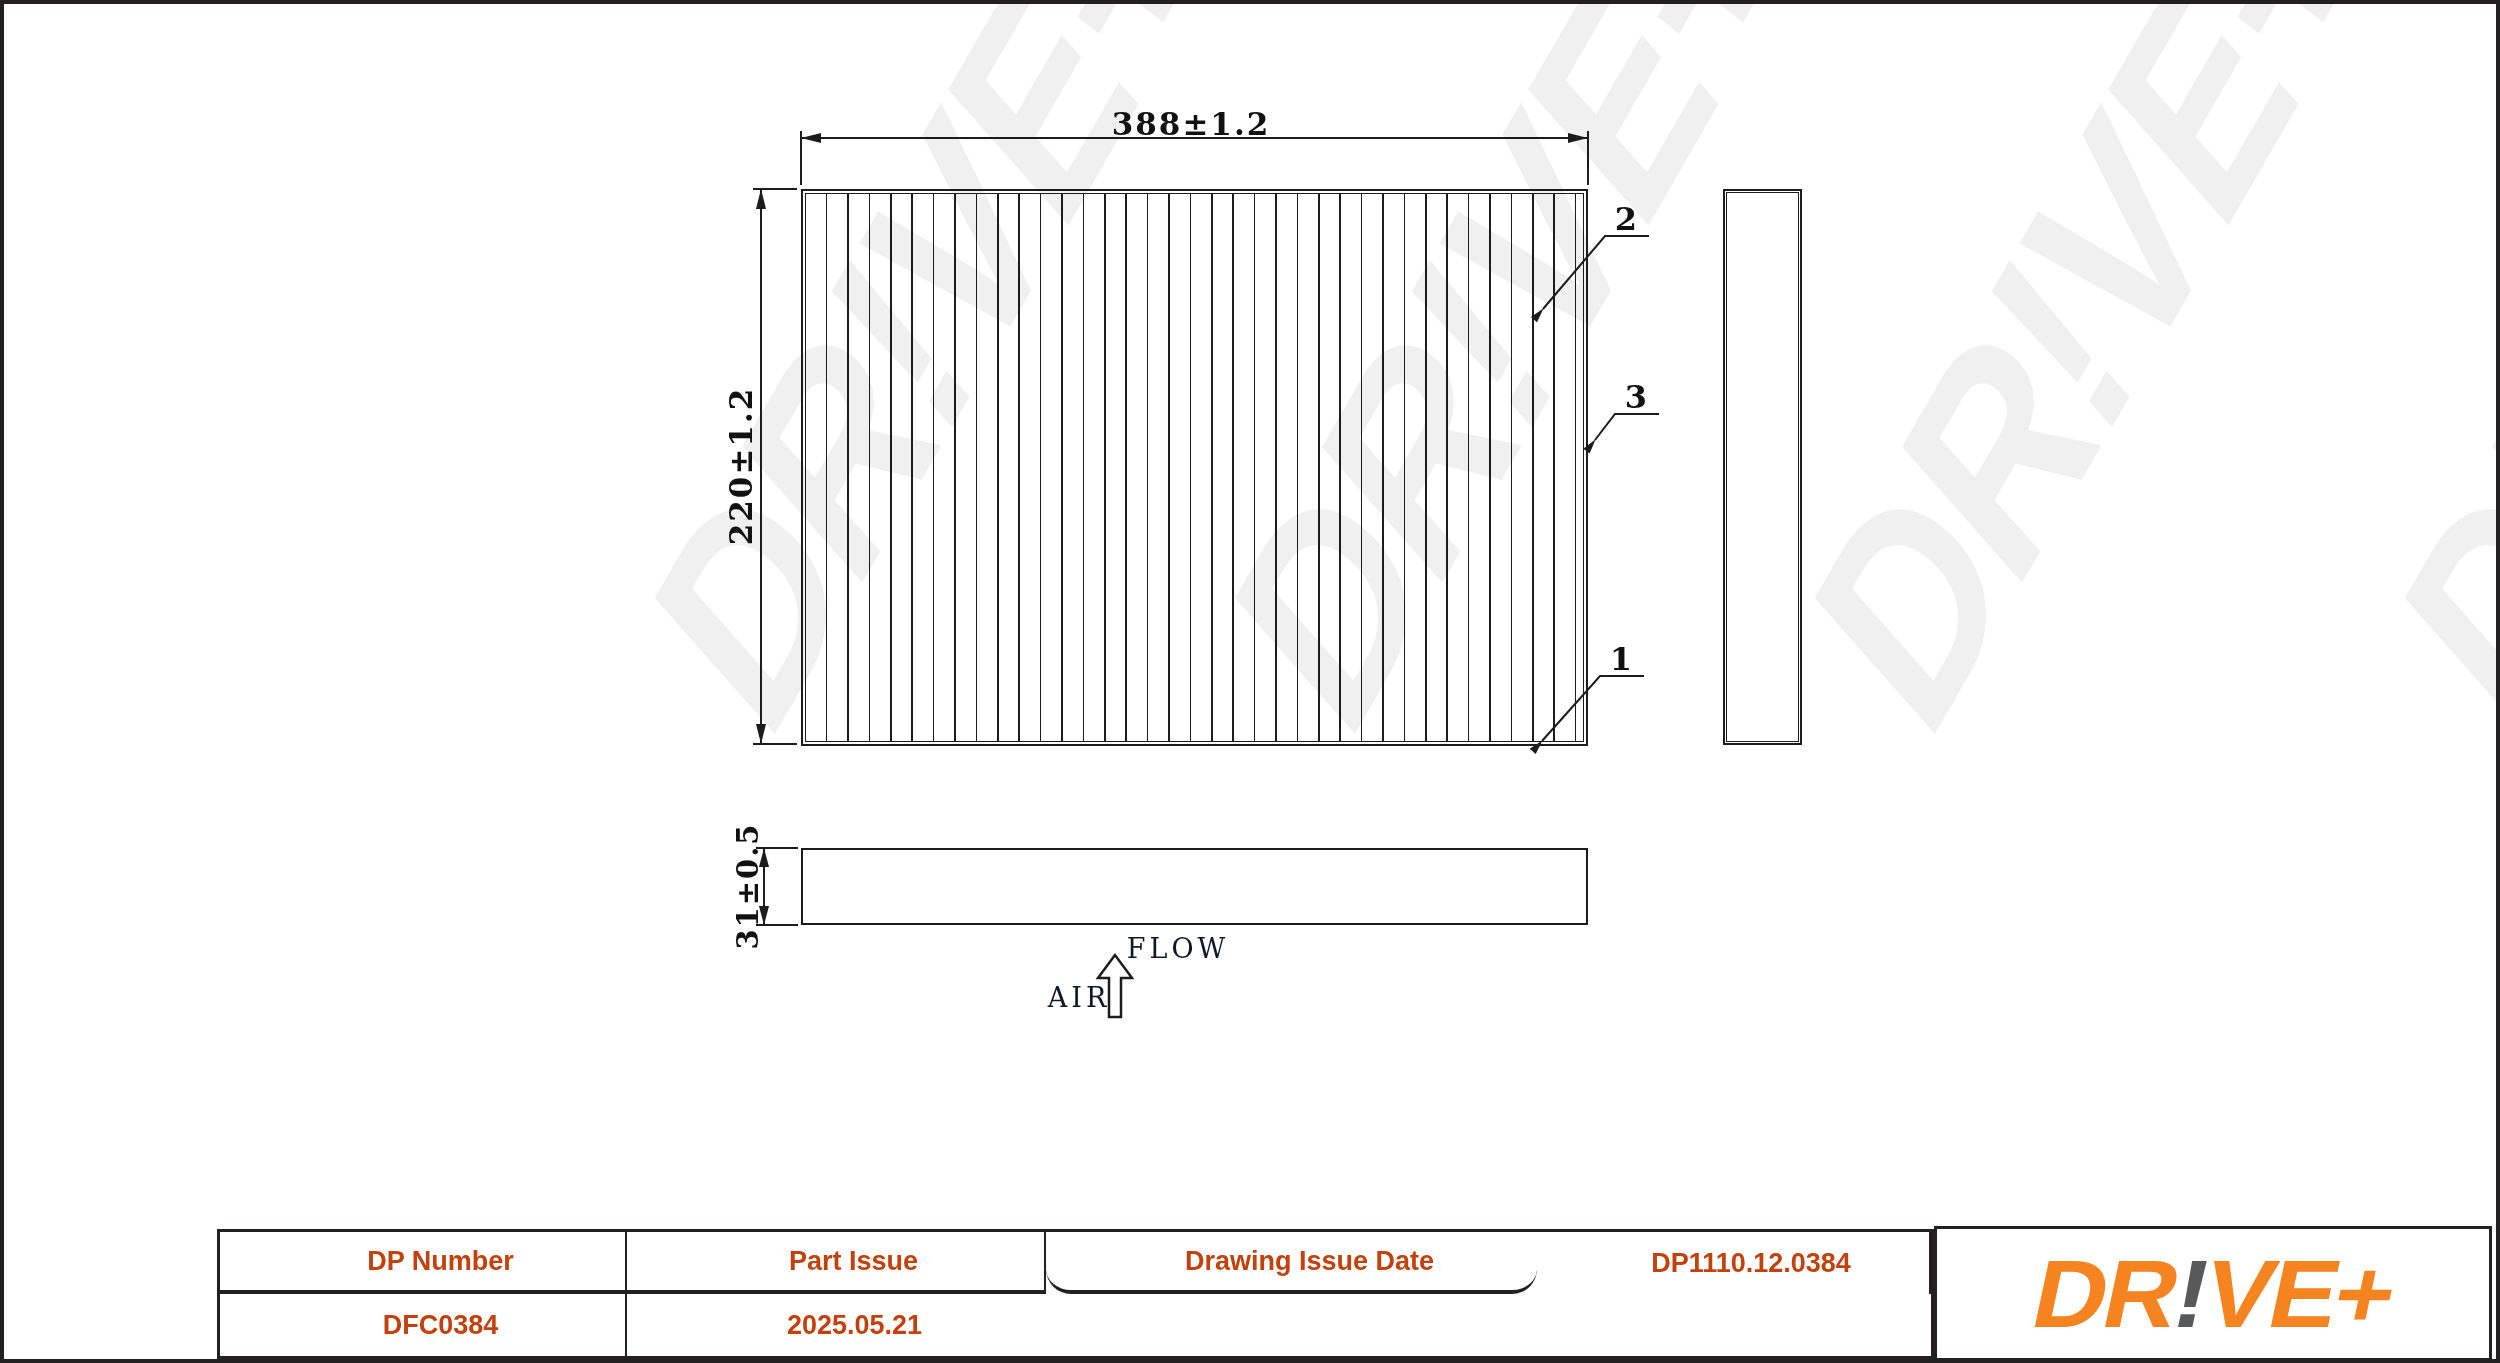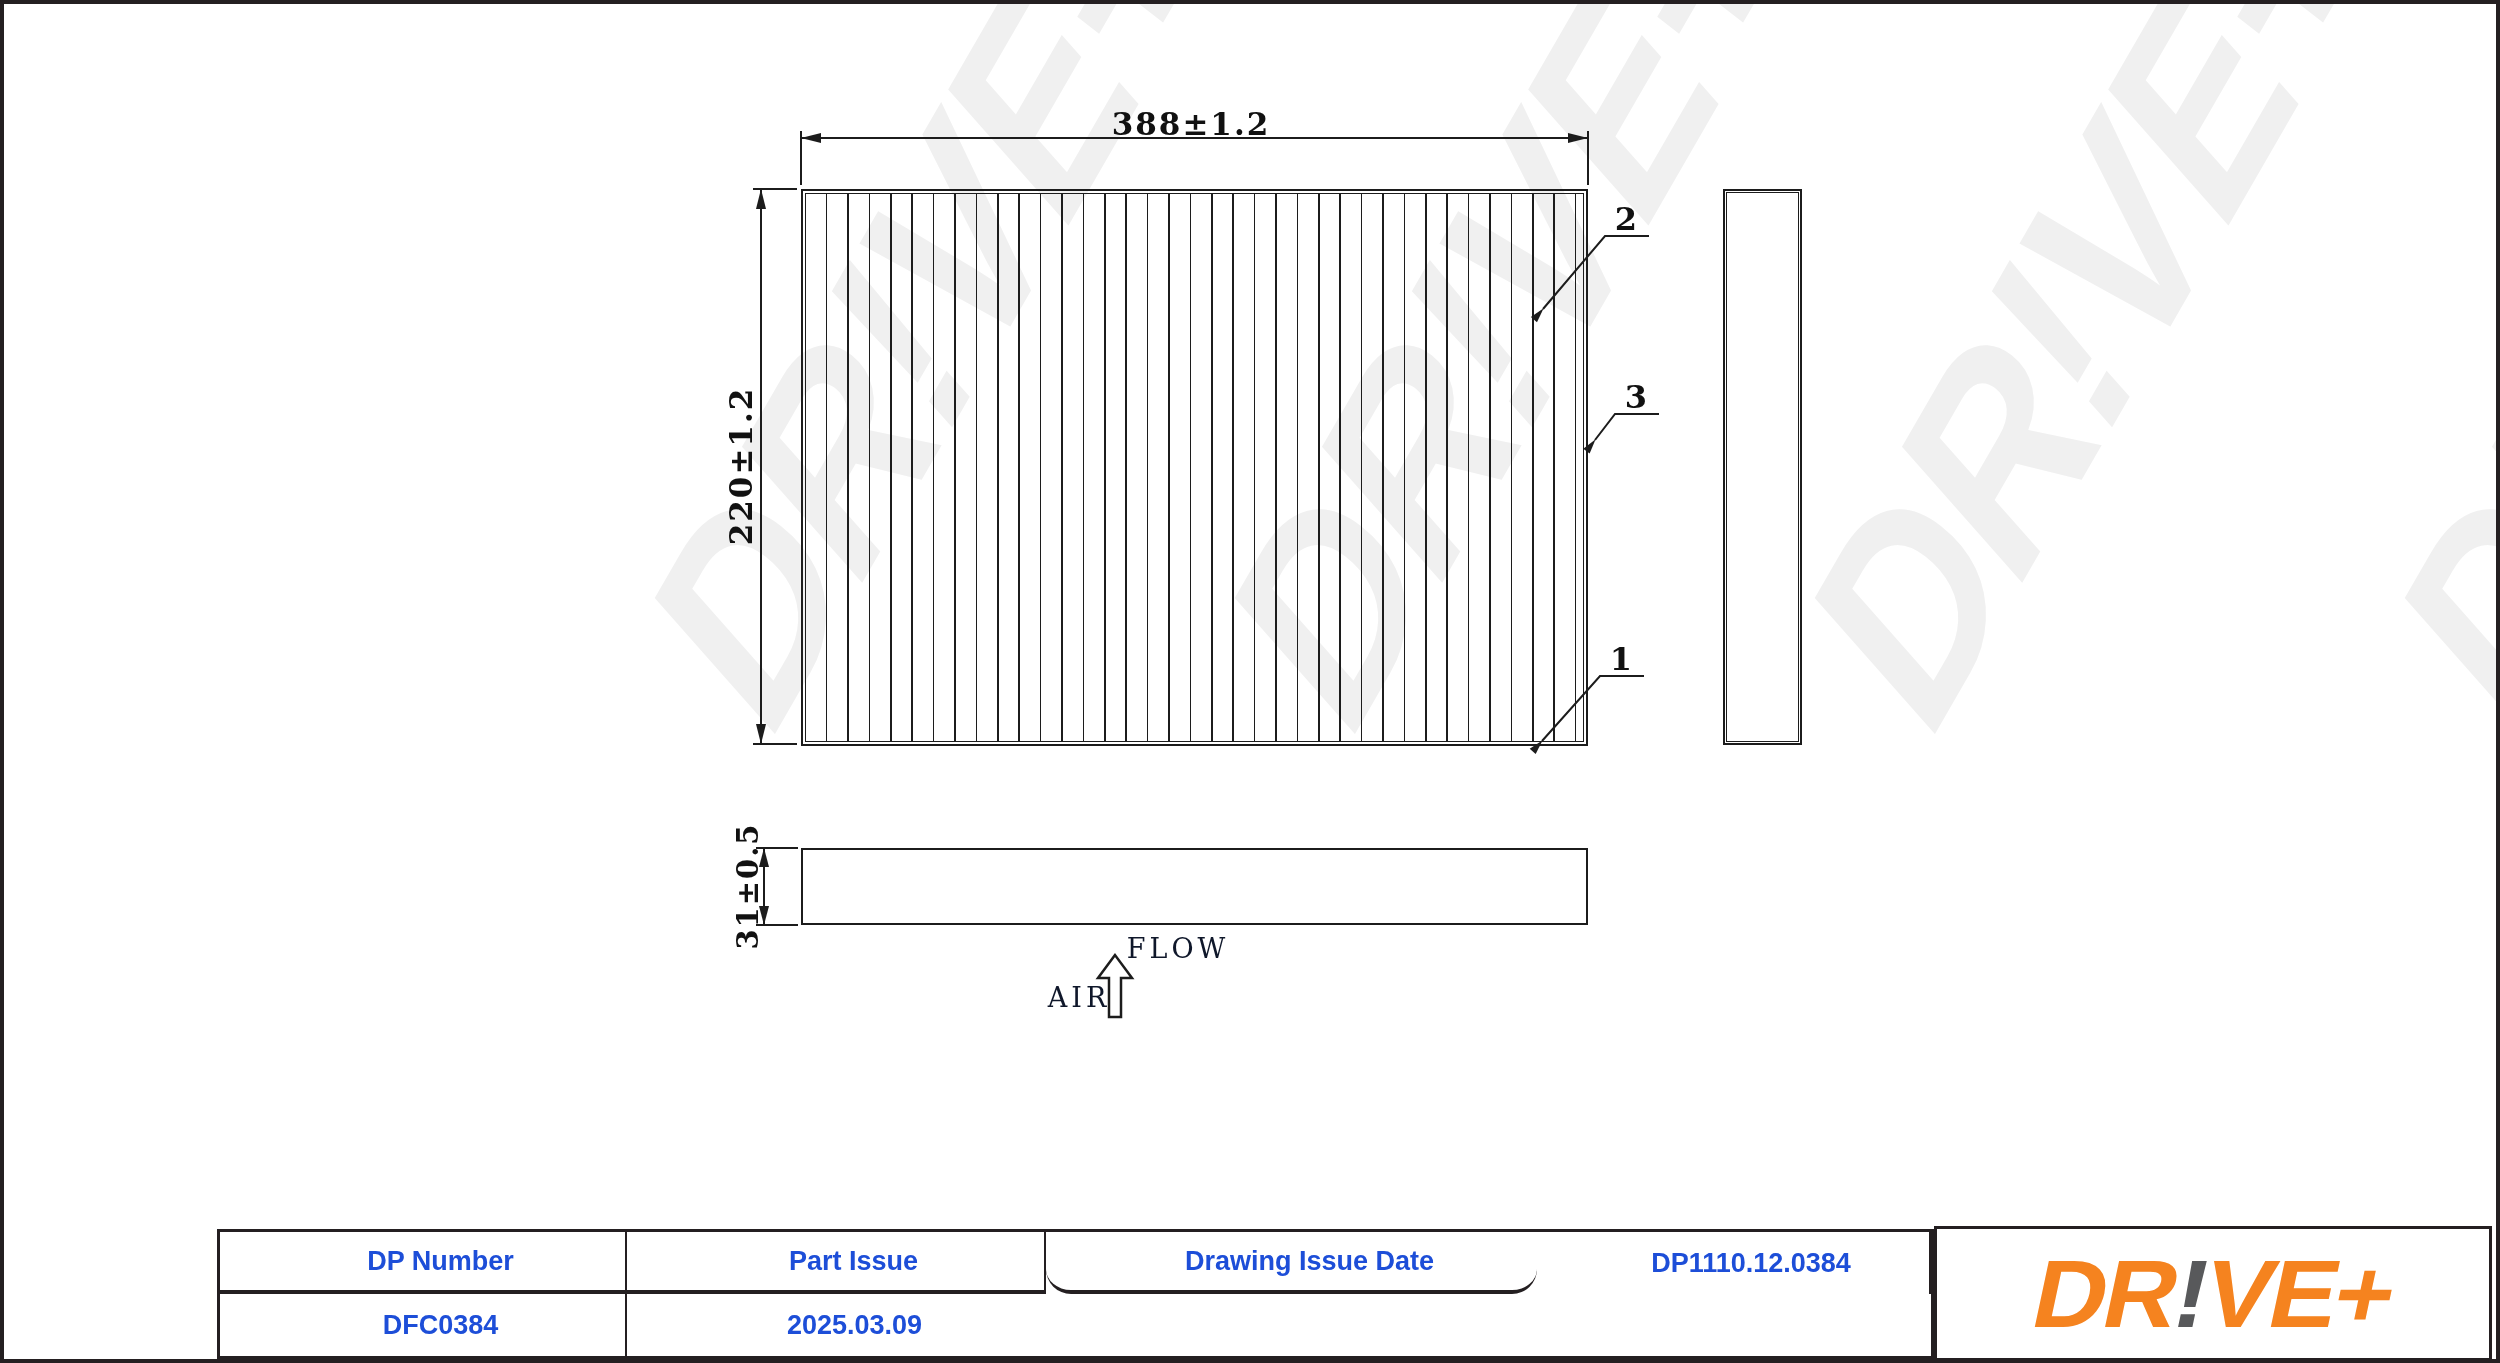--- a/index.html
+++ b/index.html
@@ -63,21 +63,21 @@
     position:absolute;left:213px;top:1225px;width:1717px;height:130px;
     border:3.5px solid #241f21;box-sizing:border-box;z-index:4;
     display:grid;
     grid-template-columns:407px 419px 491px auto;
     grid-template-rows:62px auto;
     background:#fff;
   }
   #title-table .cell{
     display:flex;align-items:center;justify-content:center;
     font-family:"Liberation Sans", sans-serif;
-    font-weight:bold;font-size:27px;color:#1d4ed8;
+    font-weight:bold;font-size:27px;color:#c2410c;
     border-right:2.5px solid #241f21;
     box-sizing:border-box;
     padding-left:36px;
   }
   #title-table .cell.lastcol{border-right:none;border-radius:25px;}
   #title-table .cell.head{border-bottom:4.5px solid #241f21;}
   
   #logo-box{
     position:absolute;left:1930px;top:1222px;width:558px;height:135px;
     border:3px solid #241f21;box-sizing:border-box;z-index:4;
@@ -170,21 +170,21 @@
 
   <div class="cadtext" style="left:1075px;top:993px;">AIR</div>
   <div class="cadtext" style="left:1174px;top:944px;">FLOW</div>
 
   <div id="title-table">
     <div class="cell head">DP Number</div>
     <div class="cell head">Part Issue</div>
     <div class="cell head lastcol">Drawing Issue Date</div>
     <div class="cell">DP1110.12.0384</div>
     <div class="cell">DFC0384</div>
-    <div class="cell lastcol">2025.03.09</div>
+    <div class="cell lastcol">2025.05.21</div>
   </div>
 
   <div id="logo-box">
     <div id="logo-text">
       <span id="logo-prefix" style="color: rgb(245, 131, 31);">DR</span><span id="logo-bang" style="color: rgb(88, 89, 91);">!</span><span id="logo-suffix" style="color: rgb(245, 131, 31);">VE+</span>
     </div>
   </div>
 
 </div>
 

